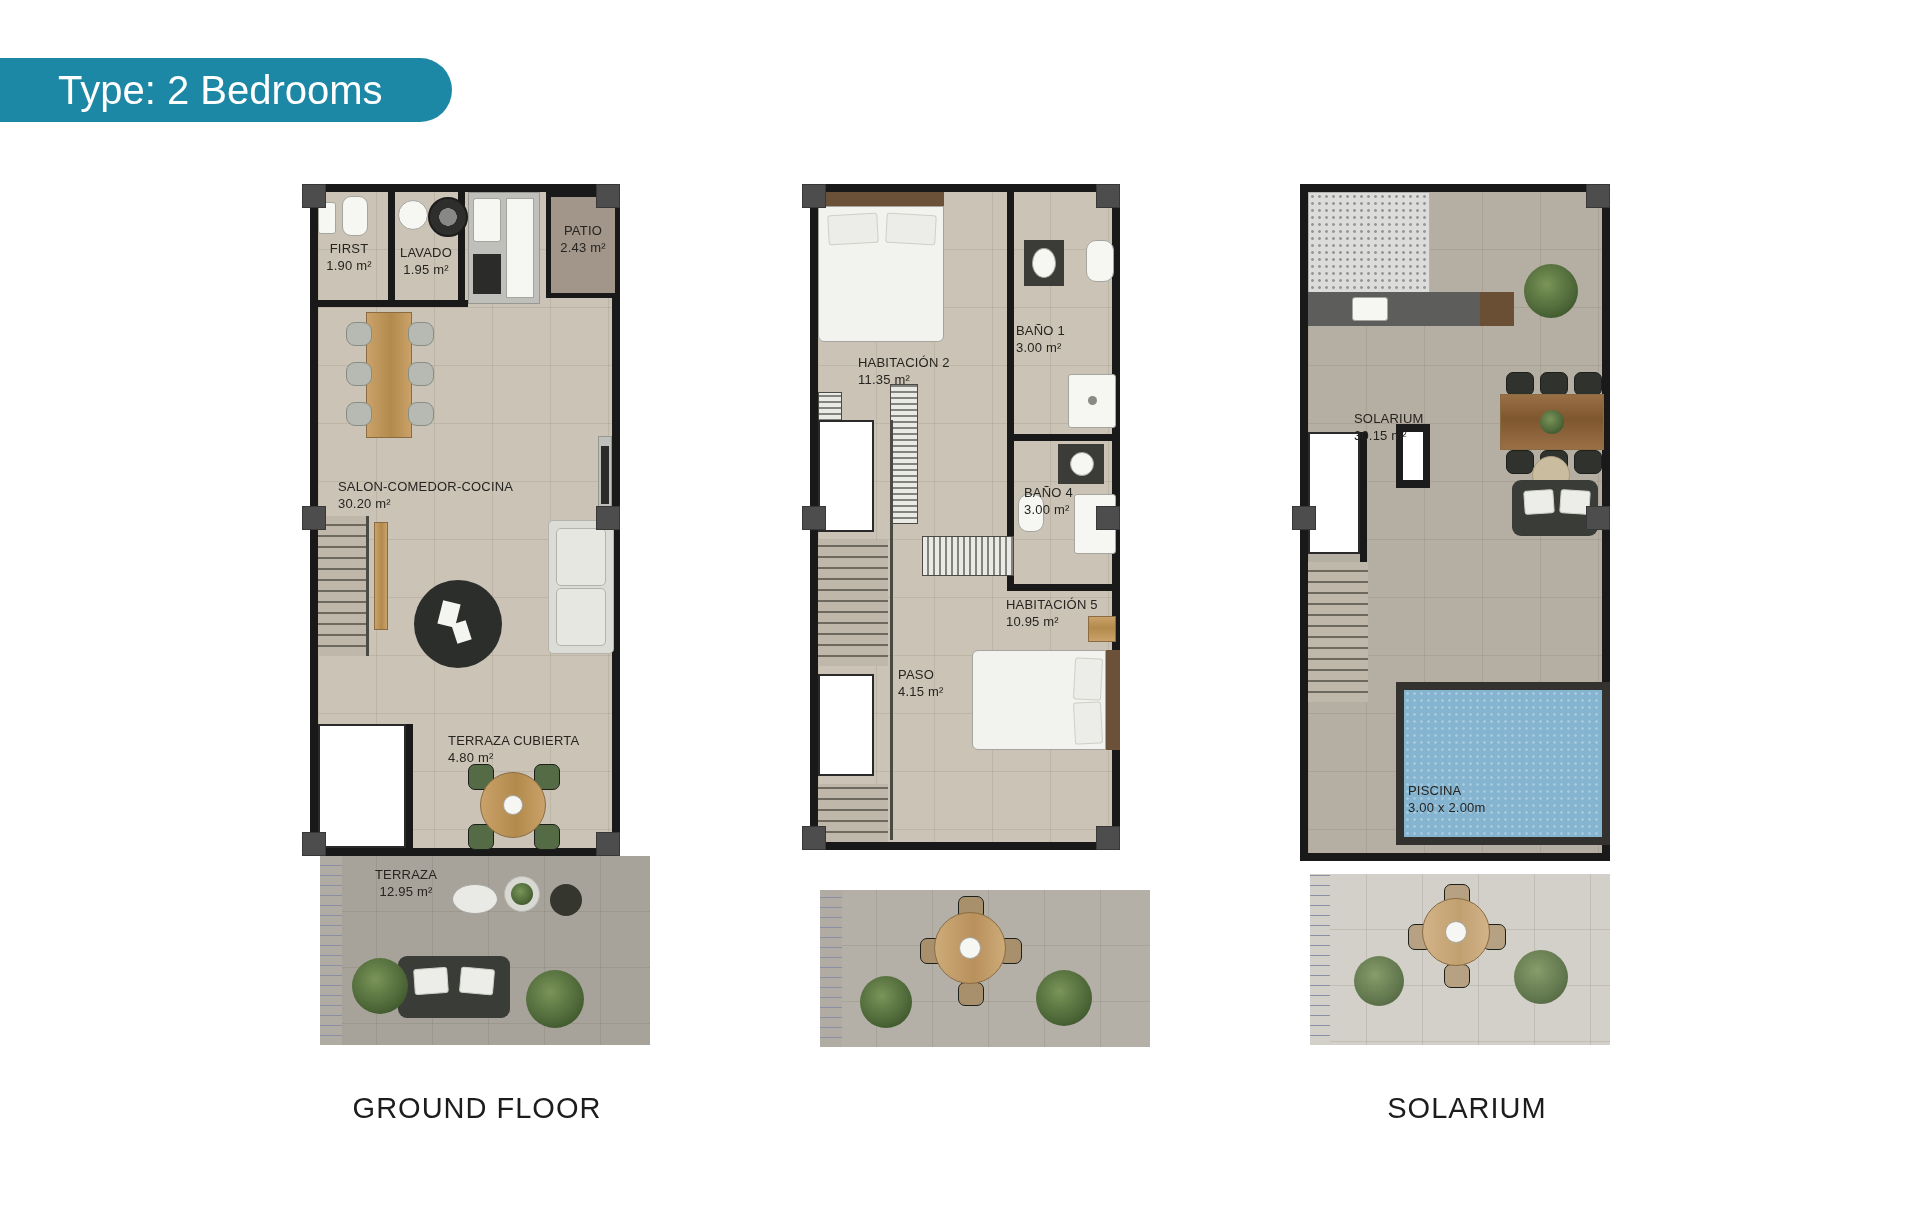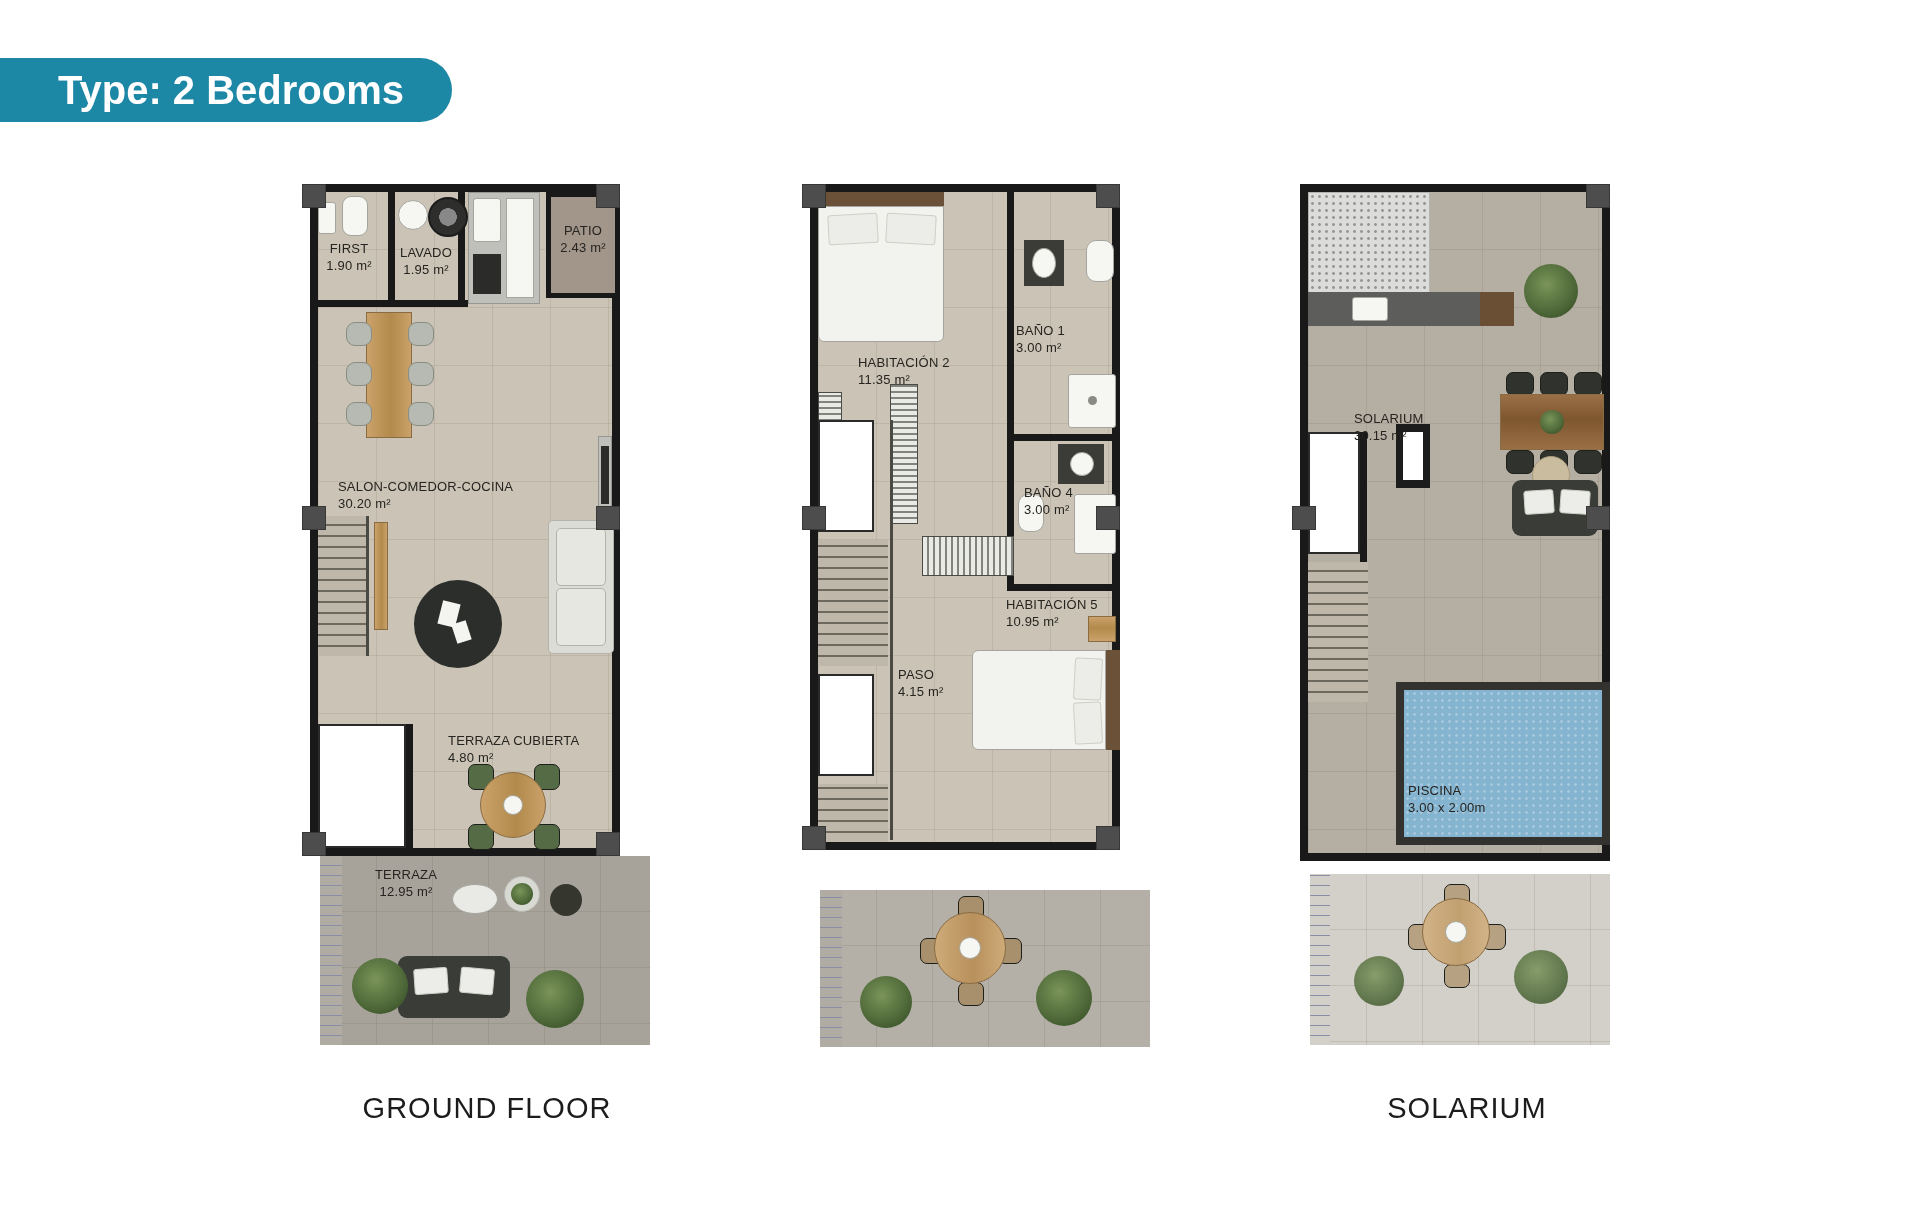--- a/index.html
+++ b/index.html
@@ -1,21 +1,21 @@
 <!DOCTYPE html>
 <html><head>
 <meta charset="utf-8">
 <style>
   html,body{margin:0;padding:0;background:#ffffff;}
   #canvas{position:relative;width:1920px;height:1216px;background:#ffffff;overflow:hidden;
           font-family:"Liberation Sans", sans-serif;}
   .abs{position:absolute;}
   
   .badge{position:absolute;left:0;top:58px;width:452px;height:64px;background:#1d87a6;
-         border-radius:0 32px 32px 0;color:#ffffff;font-size:40px;font-weight:bold;
+         border-radius:0 32px 32px 0;color:#ffffff;font-size:40px;font-weight:normal;
          line-height:64px;padding-left:58px;box-sizing:border-box;}
   
   .plan{position:absolute;width:350px;height:863px;}
   .floorbody{position:absolute;box-sizing:border-box;border:8px solid #191919;
      background:
        linear-gradient(0deg, rgba(125,115,98,.18) 1px, transparent 1px),
        linear-gradient(90deg, rgba(125,115,98,.18) 1px, transparent 1px),
        #cbc4b6;
      background-size:58px 58px,58px 58px,auto;}
   .deckbody{position:absolute;box-sizing:border-box;border:8px solid #191919;
@@ -306,16 +306,16 @@
     <div class="lbl" style="left:62px;top:226px;">
       <span>SOLARIUM</span>
       <span>30.15 m²</span>
     </div>
     <div class="lbl" style="left:116px;top:598px;">
       <span>PISCINA</span>
       <span>3.00 x 2.00m</span>
     </div>
   </div>
 
-  <div class="caption" style="left:312px;">GROUND FLOOR</div>
+  <div class="caption" style="left:302px;">GROUND FLOOR</div>
   <div class="caption" style="left:1292px;">SOLARIUM</div>
 
 </div>
 
 </body></html>

